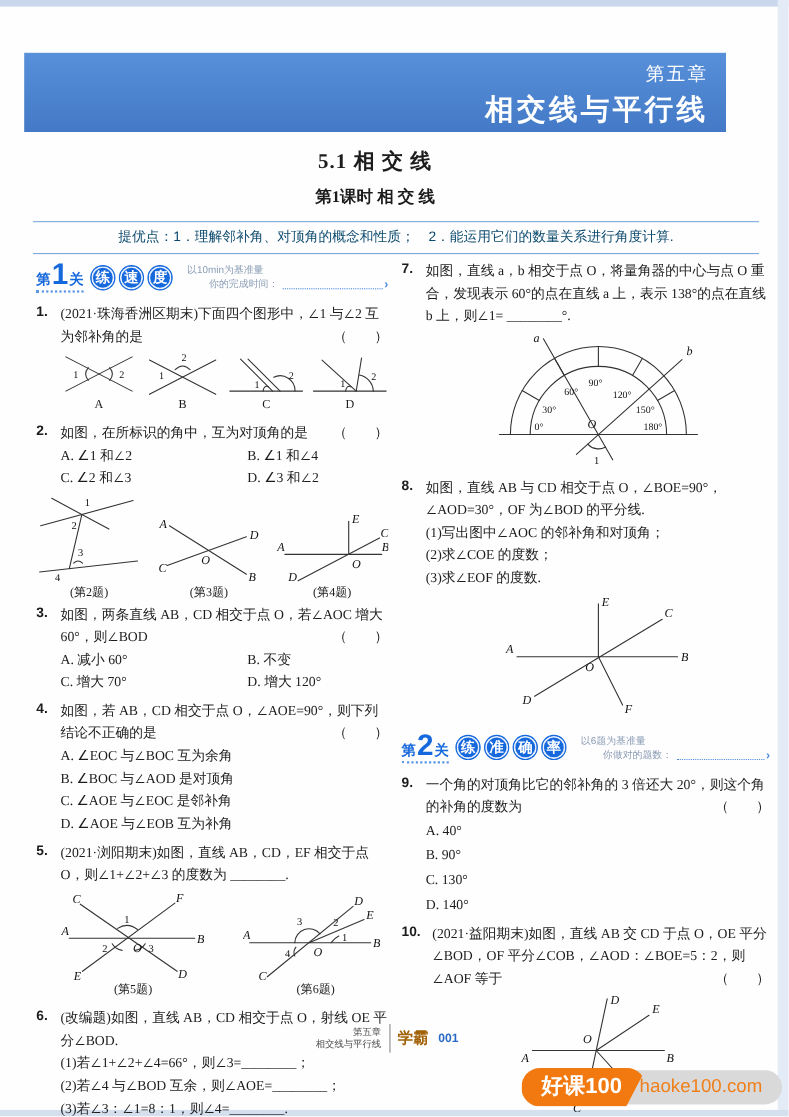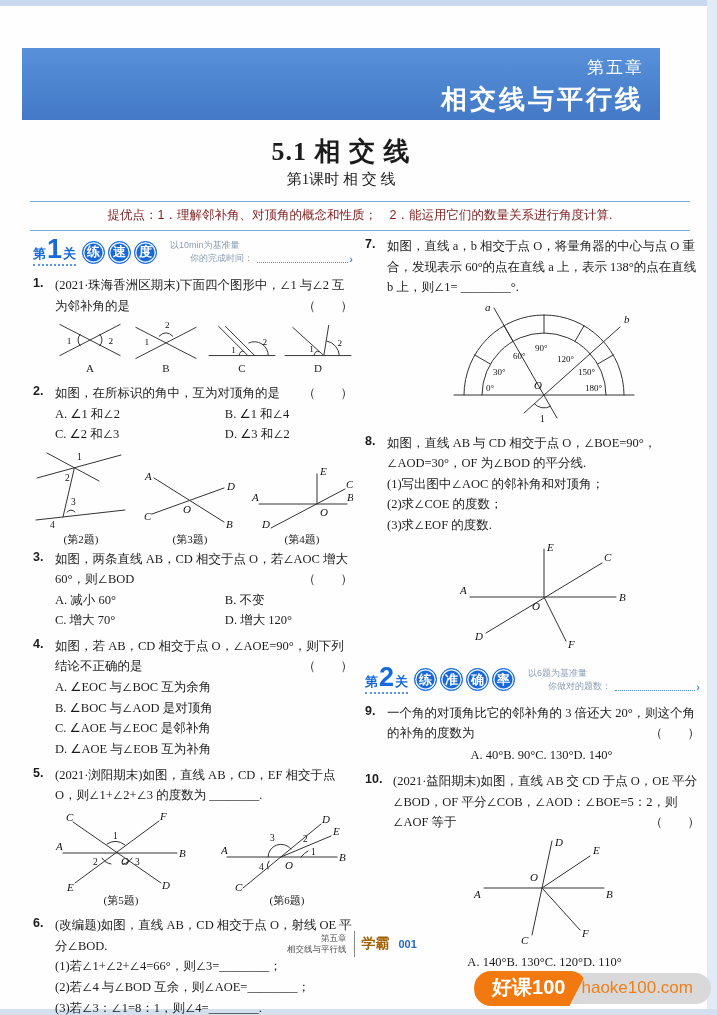--- a/index.html
+++ b/index.html
@@ -9,25 +9,25 @@
   .strip-right{position:absolute;top:0;right:0;bottom:0;width:10px;background:#e3ebf6;}
   .strip-bottom{position:absolute;left:0;right:0;bottom:0;height:6px;background:#d5e0ef;}
 
   .banner{position:absolute;left:22px;top:48px;width:638px;height:72px;
           background:linear-gradient(180deg,#5890da,#4379c6);color:#fff;text-align:right;
           padding:8px 16px 0 0;box-sizing:border-box;font-family:"Liberation Sans",sans-serif;}
   .banner .chapter{font-size:17px;letter-spacing:2px;}
   .banner .chapter-title{font-size:26px;font-weight:bold;letter-spacing:3px;margin-top:3px;}
 
   .sec-title{position:absolute;left:22px;top:134px;width:638px;text-align:center;
-             font-size:26px;font-weight:bold;letter-spacing:1px;}
+             font-size:19px;font-weight:bold;letter-spacing:1px;}
   .lesson-title{position:absolute;left:22px;top:170px;width:638px;text-align:center;
-             font-size:15px;font-weight:normal;}
+             font-size:15px;font-weight:bold;}
   .tips{position:absolute;left:30px;top:201px;width:660px;border-top:1.5px solid #7fa9dc;
-        border-bottom:1.5px solid #7fa9dc;padding:5px 0 6px;text-align:center;color:#7f1d1d;
+        border-bottom:1.5px solid #7fa9dc;padding:5px 0 6px;text-align:center;color:#0c4a6e;
         font-size:12.5px;font-family:"Liberation Sans",sans-serif;}
 
   .cols{position:absolute;left:33px;top:236px;width:667px;display:flex;gap:12px;}
   .col-left{width:320px;flex:0 0 320px;}
   .col-right{width:335px;flex:0 0 335px;}
 
   
   .stage{display:flex;align-items:center;margin:2px 0 9px;font-family:"Liberation Sans",sans-serif;}
   .stage-label{color:#1668dd;font-weight:bold;border-bottom:2px dotted #5a96e8;
                padding-bottom:1px;display:flex;align-items:baseline;}
@@ -46,21 +46,21 @@
 
   
   .q{display:flex;margin:0 0 5px;}
   .qnum{flex:0 0 22px;font-family:"Liberation Sans",sans-serif;font-weight:bold;font-size:12.5px;padding-top:1px;}
   .qnum.wide{flex-basis:28px;}
   .qbody{flex:1;min-width:0;}
   .stem{position:relative;font-size:12.5px;line-height:1.64;}
   .bracket{position:absolute;right:0;bottom:0;}
   .opts2{display:grid;grid-template-columns:57% 43%;font-size:12.5px;line-height:1.64;}
   .optlist div{font-size:12.5px;line-height:1.66;}
-  .optrow{display:flex;justify-content:center;font-size:12.5px;line-height:1.8;padding-right:4px;}
+  .optrow{display:flex;justify-content:flex-start;font-size:12.5px;line-height:1.8;padding-right:4px;flex-direction:column;}
   .subs div{font-size:12.5px;line-height:1.66;}
 
   .figrow{display:flex;justify-content:space-between;align-items:flex-end;margin:3px 0;}
   .figrow.center{justify-content:center;}
   .fig{text-align:center;}
   .cap{font-size:11px;line-height:1.2;margin-top:1px;}
   svg{display:block;margin:0 auto;}
   .sline{stroke:#333;stroke-width:1;fill:none;stroke-linecap:round;}
   svg text{font-size:11px;font-style:italic;font-family:"Liberation Serif",serif;fill:#111;}
   svg text.n{font-style:normal;font-size:9.5px;}

